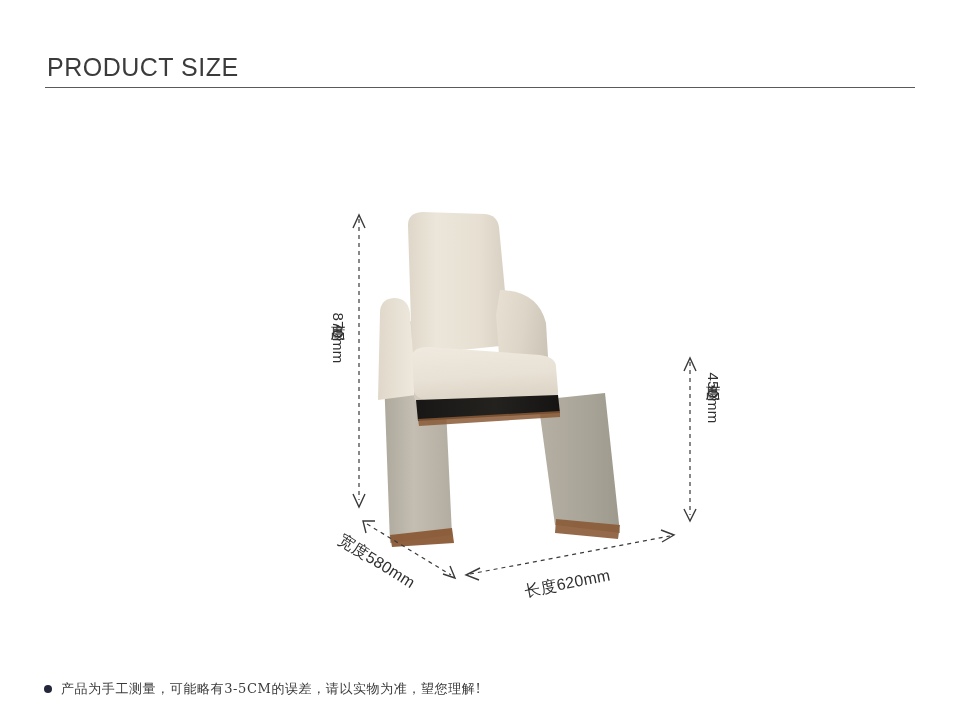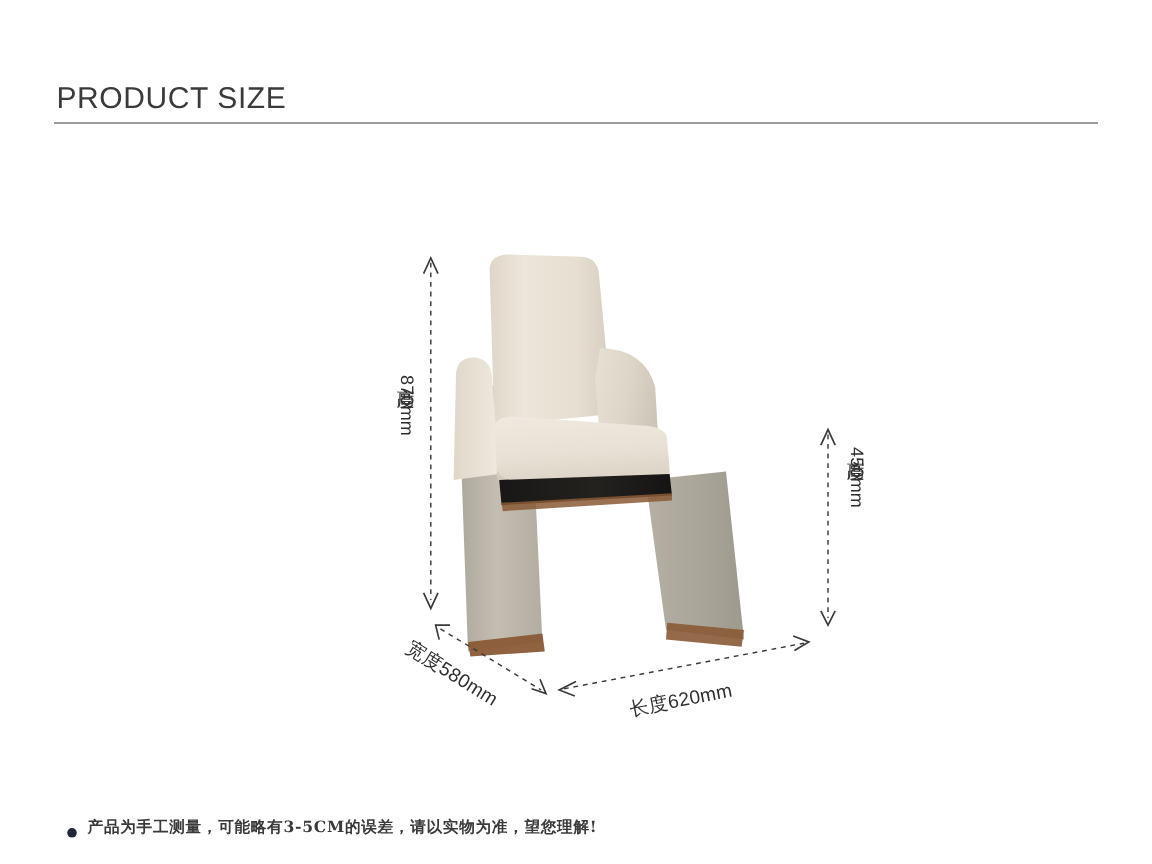--- a/index.html
+++ b/index.html
@@ -14,21 +14,20 @@
     position: relative;
     overflow: hidden;
   }
 
   
   .header {
     position: absolute;
     left: 45px;
     top: 52px;
     width: 870px;
-    margin-top: 15px;
   }
   .header-title {
     font-family: "Liberation Sans", sans-serif;
     font-size: 25px;
     font-weight: 400;
     letter-spacing: 0.5px;
     color: #3b3b3b;
     line-height: 30px;
     margin: 0;
     padding: 0 0 5px 2px;
@@ -111,26 +110,25 @@
     left: 523px;
     top: 582px;
     transform: rotate(-11deg);
     transform-origin: left top;
     font-size: 16px;
   }
 
   
   .footer-note {
     position: absolute;
-    left: 56px;
+    left: 44px;
     top: 680px;
     display: flex;
-    align-items: flex-end;
+    align-items: center;
     gap: 9px;
-    font-weight: bold;
   }
   .footer-bullet {
     width: 8px;
     height: 8px;
     border-radius: 50%;
     background: #24263a;
     flex: none;
   }
   .footer-text {
     font-family: "DejaVu Serif", "Liberation Serif", serif;

